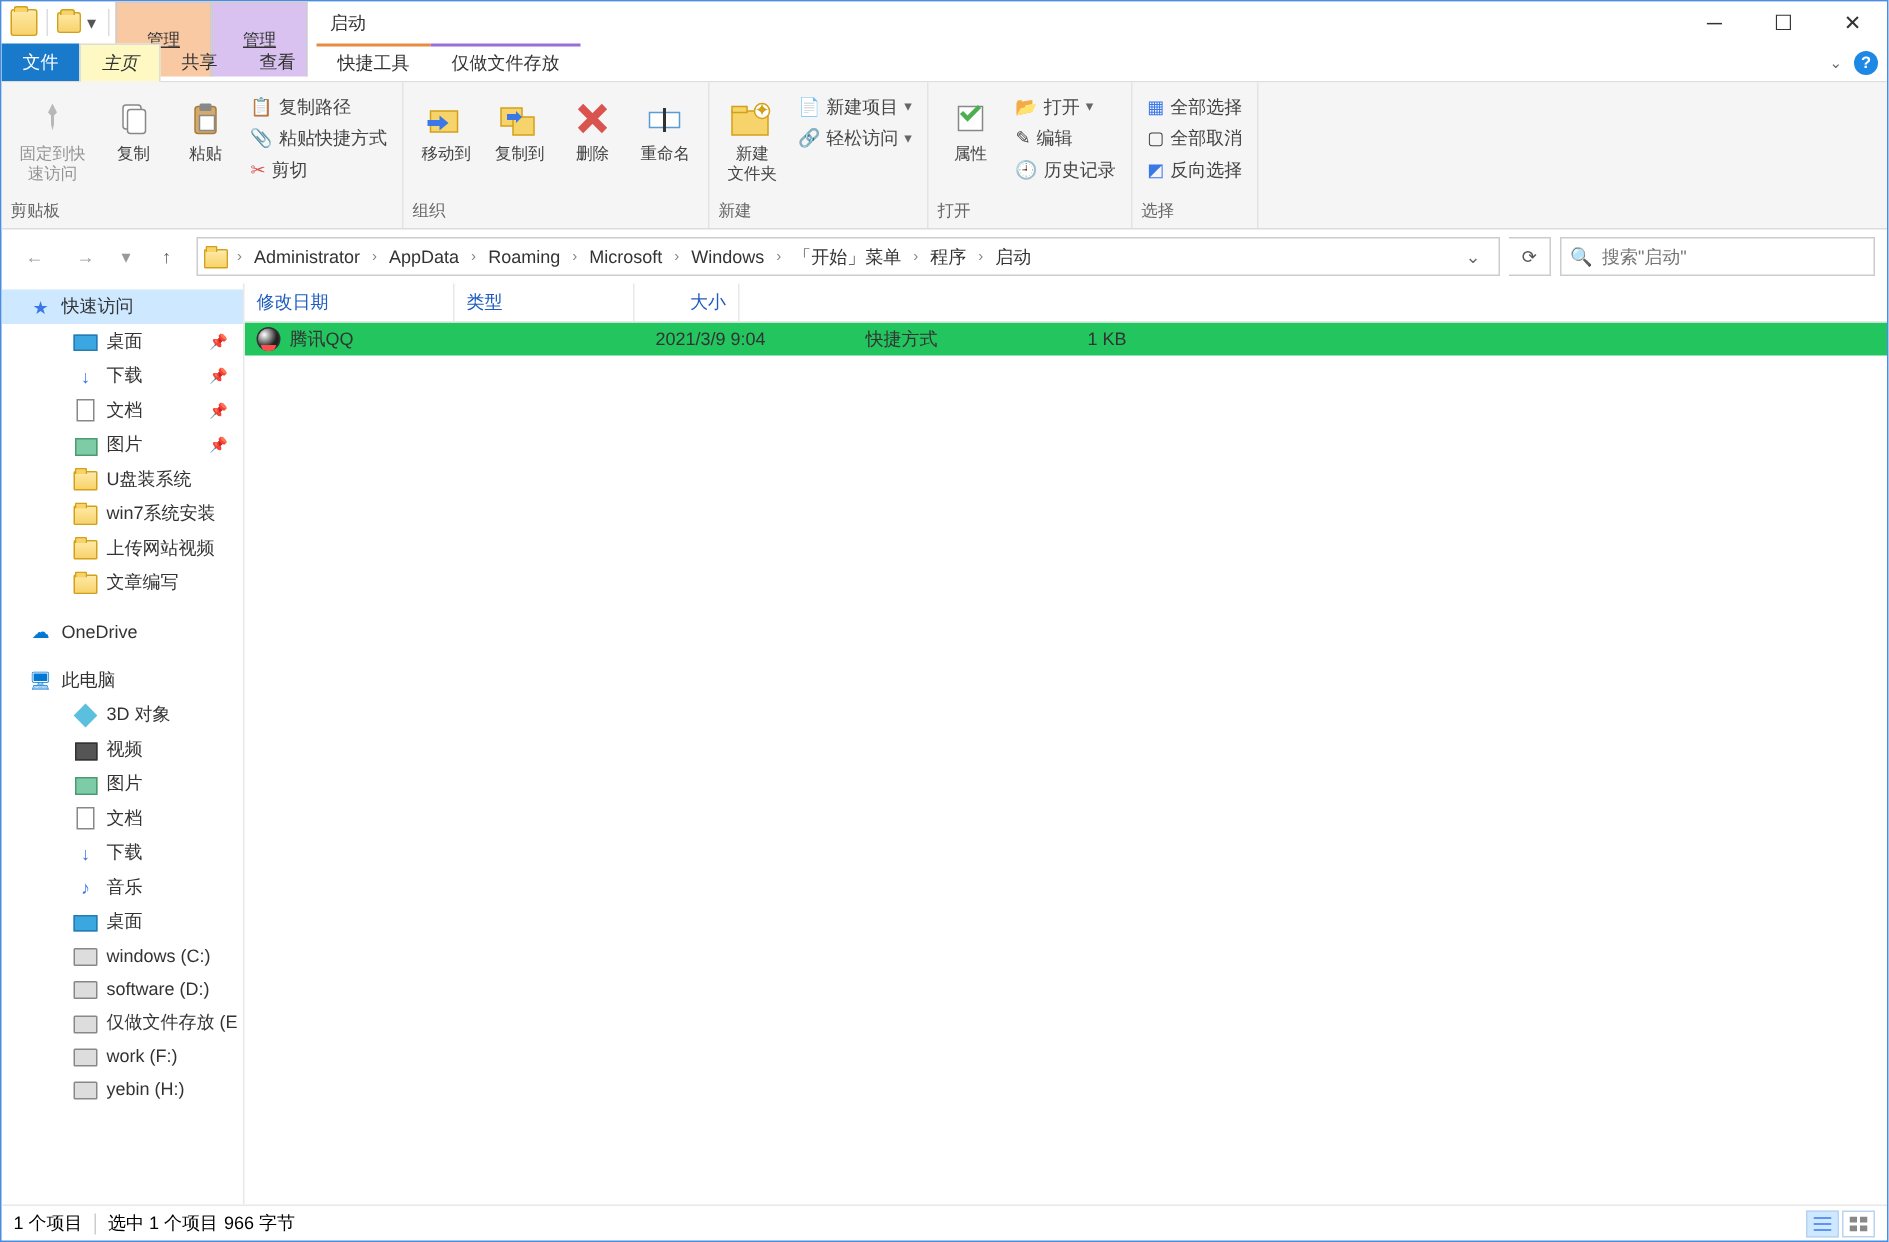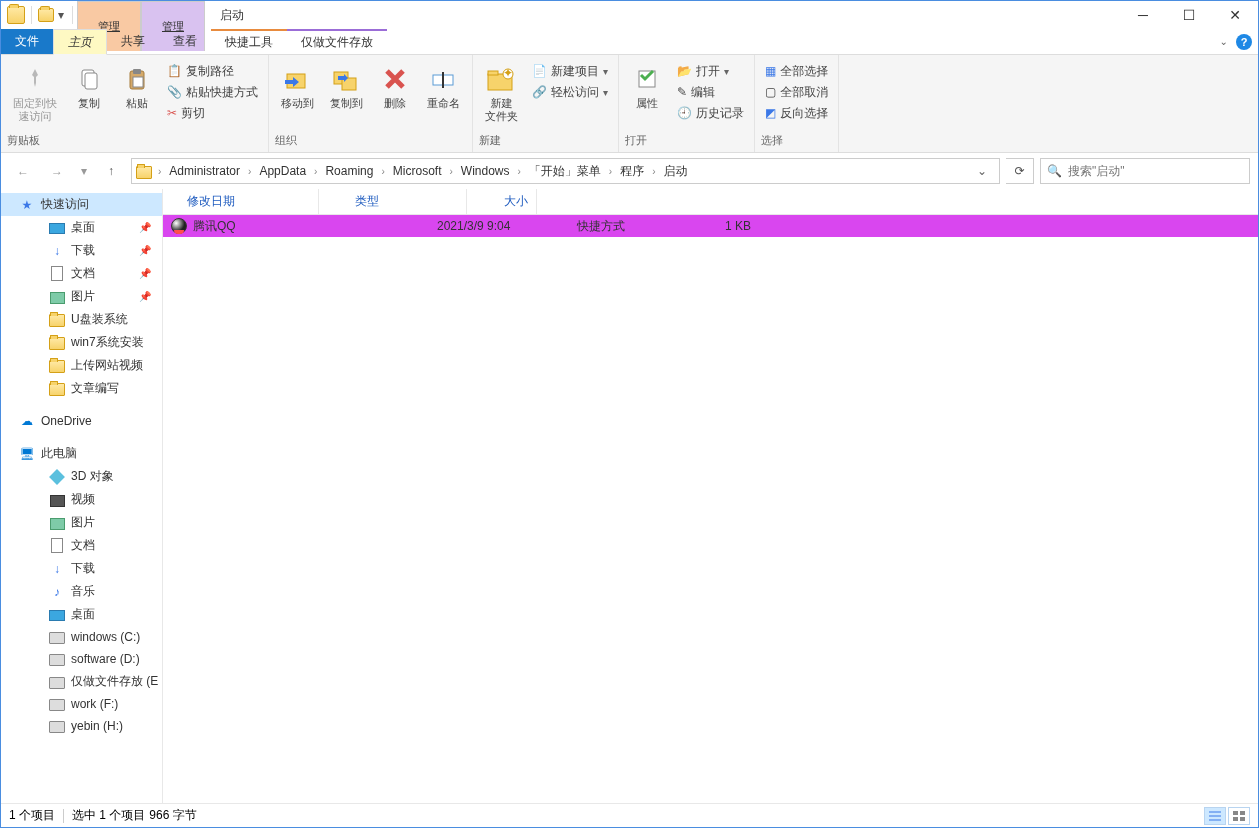--- a/index.html
+++ b/index.html
@@ -62,21 +62,21 @@
 .sb-item.sel{background:#cde8ff;}
 .sb-ico{width:16px;height:16px;flex-shrink:0;display:flex;align-items:center;justify-content:center;}
 .pin{margin-left:auto;color:#7a7a7a;font-size:10px;padding-right:6px;}
 .sb-gap{height:10px;}
 
 .content{flex:1;display:flex;flex-direction:column;}
 .cols{height:26px;border-bottom:1px solid #e8e8e8;display:flex;align-items:center;font-size:12px;color:#1e5bbf;}
 .col{padding:0 8px;border-right:1px solid #e8e8e8;height:100%;display:flex;align-items:center;gap:4px;}
 .rows{flex:1;overflow:auto;}
 .row{display:flex;align-items:center;height:22px;font-size:12px;}
-.row.sel{background:#d946ef;}
+.row.sel{background:#22c55e;}
 .cell{padding:0 8px;display:flex;align-items:center;gap:6px;}
 .qq-ico{width:16px;height:16px;border-radius:50%;background:radial-gradient(circle at 30% 30%,#fff,#222 60%);border:1px solid #333;position:relative;}
 .qq-ico::after{content:"";position:absolute;bottom:-1px;left:2px;width:10px;height:4px;background:#ff4d4d;border-radius:0 0 4px 4px;}
 
 .status{height:24px;border-top:1px solid #e8e8e8;display:flex;align-items:center;padding:0 8px;font-size:12px;color:#000000;gap:4px;}
 .status .sep{width:1px;height:14px;background:#ccc;margin:0 4px;}
 .status-right{margin-left:auto;display:flex;gap:2px;}
 .view-btn{width:22px;height:18px;border:1px solid #b8d4f0;display:flex;align-items:center;justify-content:center;}
 .view-btn.active{background:#cde8ff;}
 
@@ -471,24 +471,24 @@
           <div class="sb-ico">
             <div class="disk-ico"></div>
           </div>
           <span>yebin (H:)</span>
         </div>
       </div>
   </div>
 
   <div class="content">
     <div class="cols" id="cols">
-        <div class="col" style="width: 140px; margin-left: 16px;">
+        <div class="col" style="width: 140px;">
           <span>修改日期</span>
         </div>
-        <div class="col" style="width: 120px; margin-left: 28px;">
+        <div class="col" style="width: 120px;">
           <span>类型</span>
         </div>
         <div class="col" style="width: 70px; justify-content: flex-end;">
           <span>大小</span>
         </div>
       </div>
     <div class="rows" id="rows">
         <div class="row sel">
           <div class="cell" style="width:266px;">
             <div class="qq-ico"></div>

